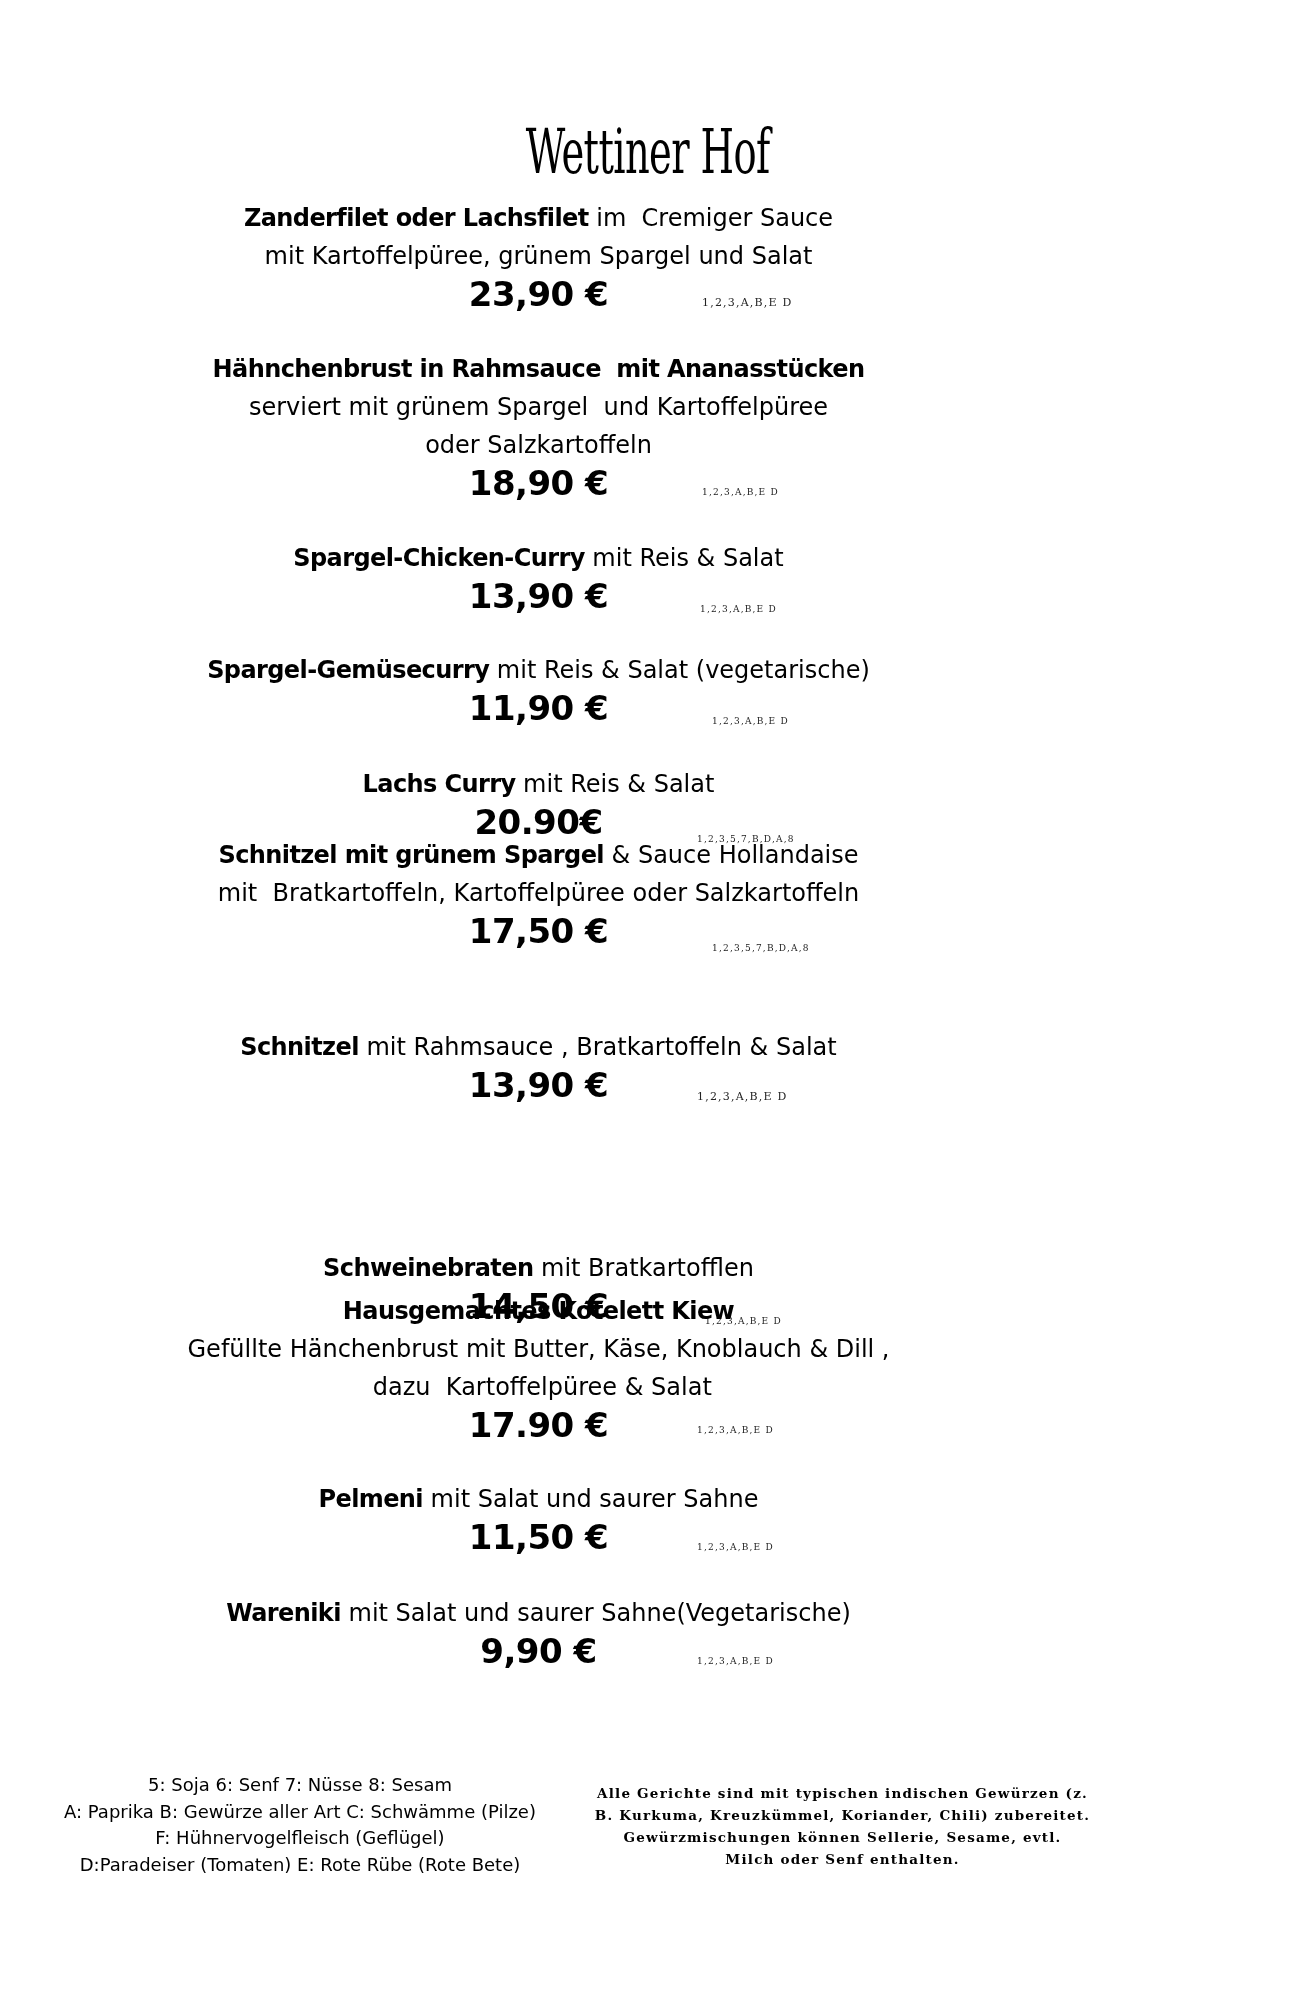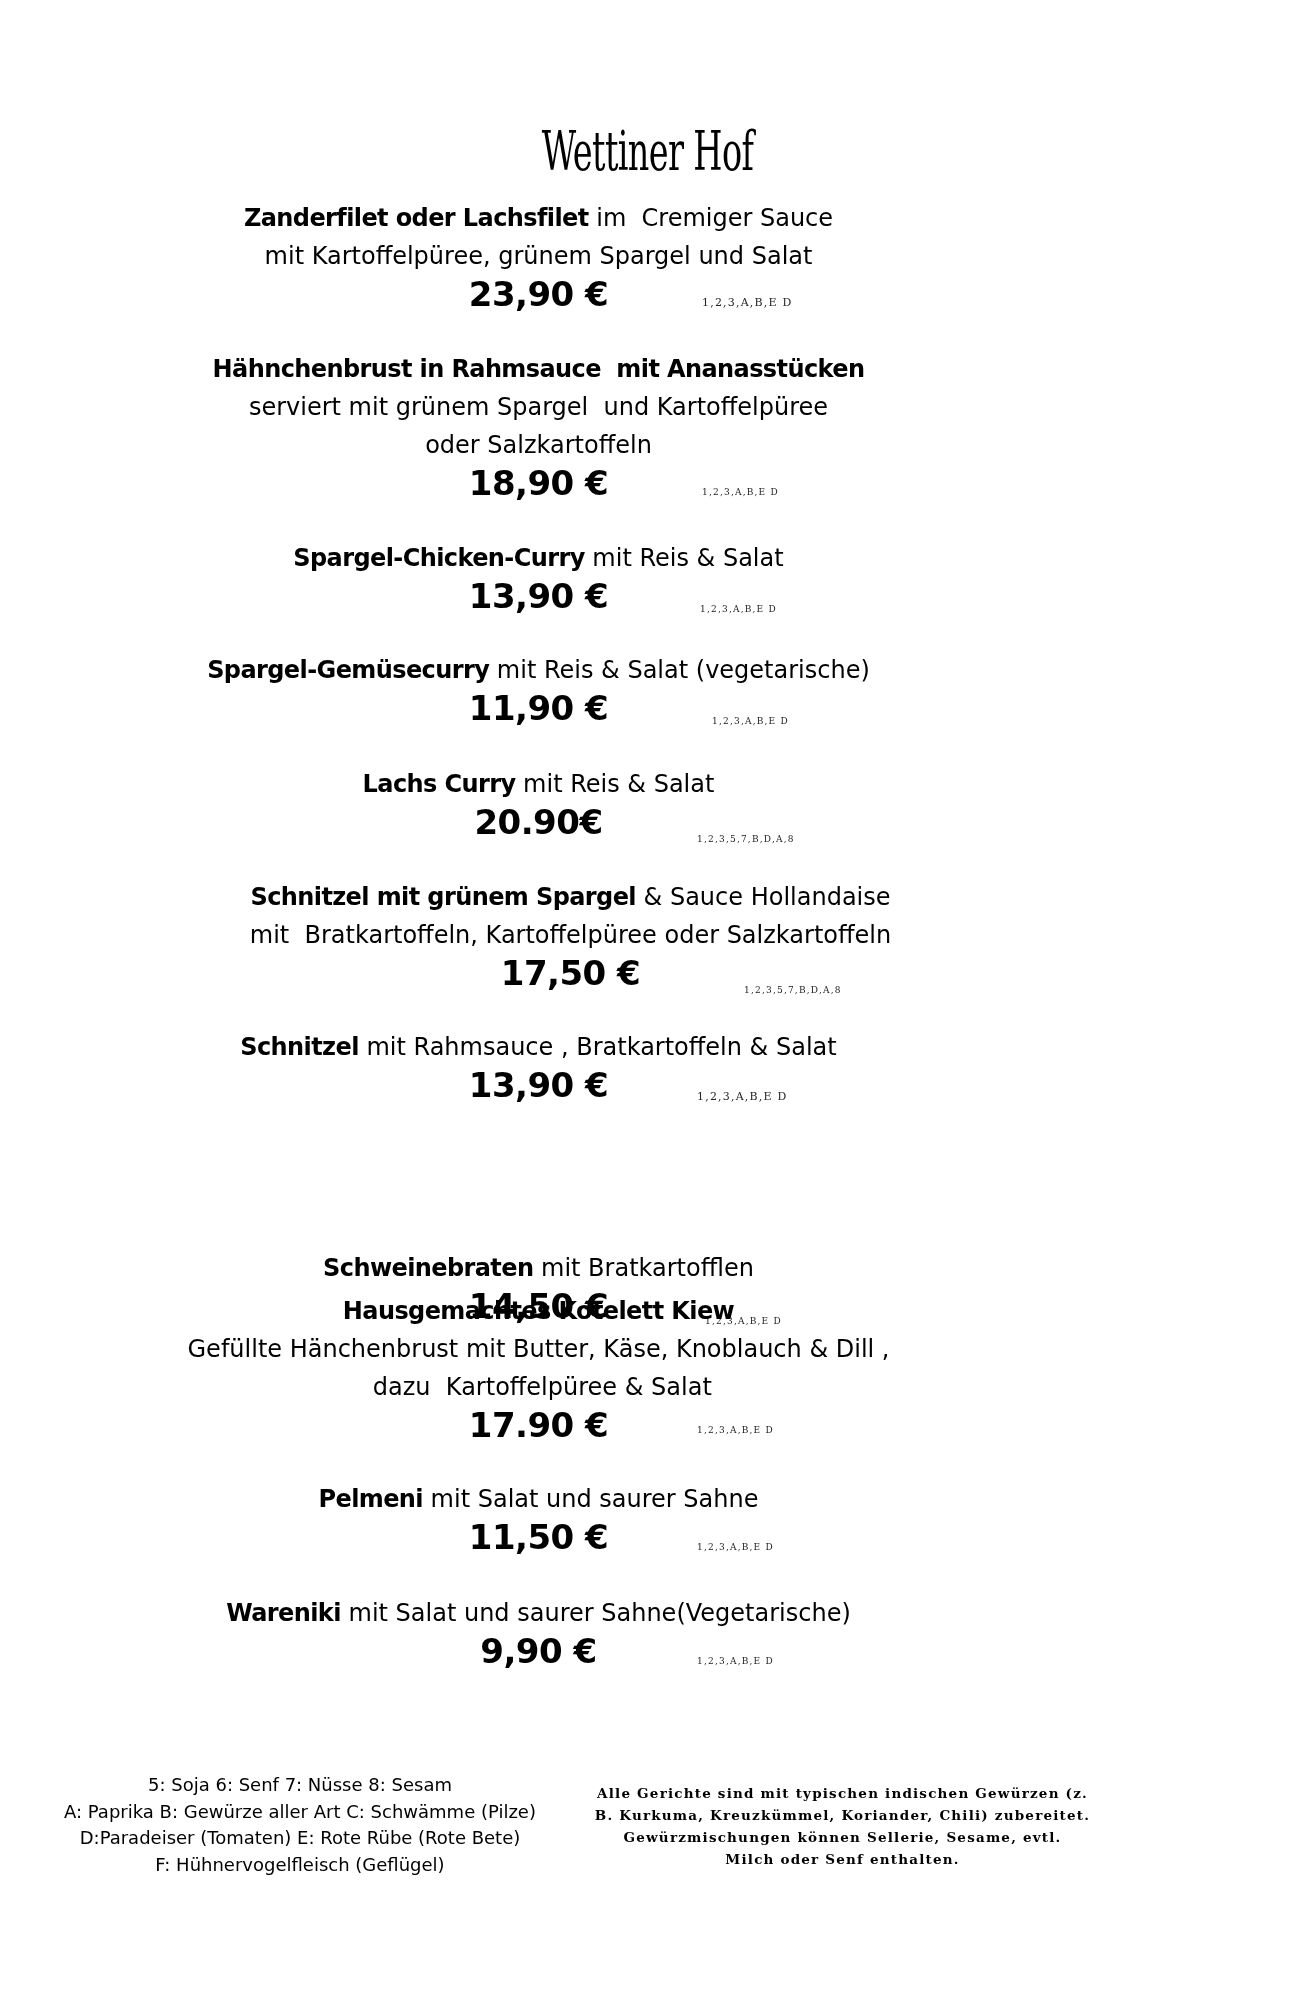--- a/index.html
+++ b/index.html
@@ -1,19 +1,19 @@
 <!DOCTYPE html>
 <html><head>
 <meta charset="utf-8">
 <style>
   html, body { margin: 0; padding: 0; background: #ffffff; }
   body { width: 1295px; height: 2000px; position: relative; overflow: hidden; color: #000000; font-family: "DejaVu Sans", sans-serif; }
   .title {
     position: absolute; left: 0; width: 1295px; top: 112px; text-align: center;
-    font-family: "DejaVu Serif", serif; font-size: 54px; line-height: 80px; font-weight: normal;
+    font-family: "DejaVu Serif", serif; font-size: 62px; line-height: 80px; font-weight: normal;
     letter-spacing: -1px;
   }
   .title span { display: inline-block; transform: scaleX(0.62); transform-origin: center; }
   .item { position: absolute; left: 0; width: 1077px; text-align: center; }
   .line { font-size: 24px; line-height: 38px; white-space: pre; }
   .line b { font-weight: bold; letter-spacing: -0.6px; }
   .price-row { position: relative; height: 38px; line-height: 38px; }
   .price { font-size: 34px; font-weight: bold; letter-spacing: -0.5px; white-space: pre; }
   .allergens {
     font-family: "DejaVu Serif", serif; font-size: 11px; letter-spacing: 1.2px; color: #222;
@@ -69,21 +69,21 @@
 </div>
 
 <div class="item" style="top:765px;">
   <div class="line"><b>Lachs Curry</b><span> mit Reis &amp; Salat</span></div>
   <div class="price-row">
     <span class="price">20.90€</span>
     <span class="allergens" style="left:697px; font-size:9px; top:17px;">1,2,3,5,7,B,D,A,8</span>
   </div>
 </div>
 
-<div class="item" style="top:878px;margin-left:32px;">
+<div class="item" style="top:836px;">
   <div class="line"><b>Schnitzel mit grünem Spargel</b><span> &amp; Sauce Hollandaise</span></div>
   <div class="line">mit  Bratkartoffeln, Kartoffelpüree oder Salzkartoffeln</div>
   <div class="price-row">
     <span class="price">17,50 €</span>
     <span class="allergens" style="left:712px; font-size:9px; top:17px;">1,2,3,5,7,B,D,A,8</span>
   </div>
 </div>
 
 <div class="item" style="top:1028px;">
   <div class="line"><b>Schnitzel</b><span> mit Rahmsauce , Bratkartoffeln &amp; Salat</span></div>
@@ -123,22 +123,22 @@
   <div class="line"><b>Wareniki</b><span> mit Salat und saurer Sahne(Vegetarische)</span></div>
   <div class="price-row">
     <span class="price">9,90 €</span>
     <span class="allergens" style="left:697px; font-size:9px; top:10px;">1,2,3,A,B,E D</span>
   </div>
 </div>
 
 <div class="footer-left">
   <div>5: Soja 6: Senf 7: Nüsse 8: Sesam</div>
   <div>A: Paprika B: Gewürze aller Art C: Schwämme (Pilze)</div>
+  <div>F: Hühnervogelfleisch (Geflügel)</div>
   <div>D:Paradeiser (Tomaten) E: Rote Rübe (Rote Bete)</div>
-  <div>F: Hühnervogelfleisch (Geflügel)</div>
 </div>
 
 <div class="footer-right">
   <div>Alle Gerichte sind mit typischen indischen Gewürzen (z.</div>
   <div>B. Kurkuma, Kreuzkümmel, Koriander, Chili) zubereitet.</div>
   <div>Gewürzmischungen können Sellerie, Sesame, evtl.</div>
   <div>Milch oder Senf enthalten.</div>
 </div>
 
 </body></html>

